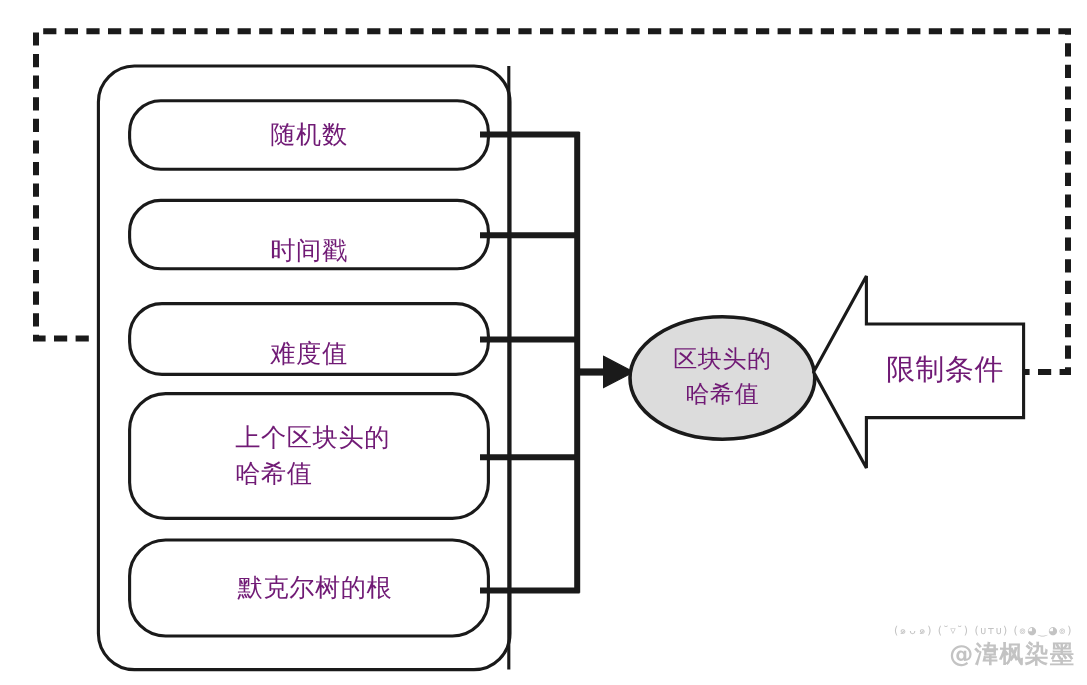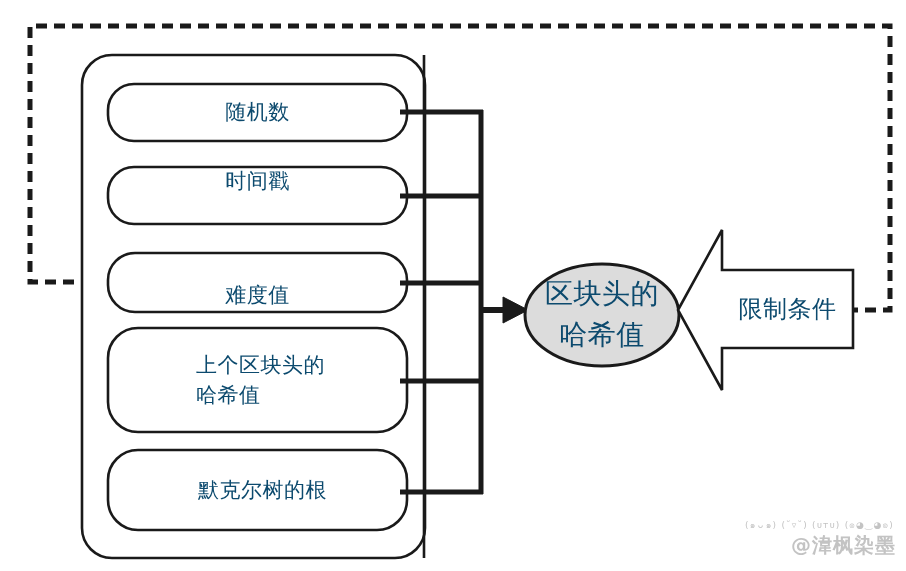--- a/index.html
+++ b/index.html
@@ -24,21 +24,21 @@
     top: 0;
     width: 906px;
     height: 571px;
   }
   .node-label {
     position: absolute;
     display: flex;
     align-items: center;
     justify-content: center;
     text-align: center;
-    color: #0c4a6e;
+    color: #701a75;
     font-family: "Liberation Serif", "DejaVu Serif", serif;
     font-size: 21px;
     line-height: 1.45;
     letter-spacing: 0.5px;
     white-space: pre-line;
     pointer-events: none;
   }
   .watermark {
     position: absolute;
     color: #c3c3c3;
@@ -90,30 +90,30 @@
       <polygon points="503,297 528,310 503,323" fill="#1a1a1a" stroke="#1a1a1a" stroke-width="1"></polygon>
     </g>
 
     <ellipse cx="602" cy="315" rx="77" ry="51" fill="#dcdcdc" stroke="#1a1a1a" stroke-width="3"></ellipse>
 
     <polygon points="678,310 722,230 722,270 853,270 853,348 722,348 722,390" fill="#ffffff" stroke="#1a1a1a" stroke-width="2.6" stroke-linejoin="miter"></polygon>
   </svg>
 
   <div class="node-label" style="left:108px; top:84px;  width:299px; height:57px;">随机数</div>
 
-  <div class="node-label" style="left:108px; top:153px; width:299px; height:57px;">时间戳</div>
+  <div class="node-label" style="left:108px; top:181px; width:299px; height:57px;">时间戳</div>
 
   <div class="node-label" style="left:108px; top:266px; width:299px; height:59px;">难度值</div>
 
   <div class="node-label" style="left:108px; top:328px; width:299px; height:104px; justify-content:flex-start; padding-left:88px; box-sizing:border-box; text-align:left;border-radius:25px;">上个区块头的
 哈希值</div>
 
   <div class="node-label" style="left:108px; top:450px; width:309px; height:80px;">默克尔树的根</div>
 
-  <div class="node-label" style="left:525px; top:264px; width:154px; height:102px; font-size:28px;">区块头的
+  <div class="node-label" style="left:525px; top:264px; width:154px; height:102px; font-size:20px;">区块头的
 哈希值</div>
 
   <div class="node-label" style="left:722px; top:270px; width:131px; height:78px; font-size:24px;">限制条件</div>
 
   <div class="watermark wm-kaomoji" style="right:12px; top:518px;">(๑๞ᴗ๞๑) (˘▿˘) (ᴜᴛᴜ) (๏◕‿◕๏)</div>
   <div class="watermark wm-name" style="right:10px; top:532px;">@湋枫染墨</div>
 
 </div>
 
 </body></html>

